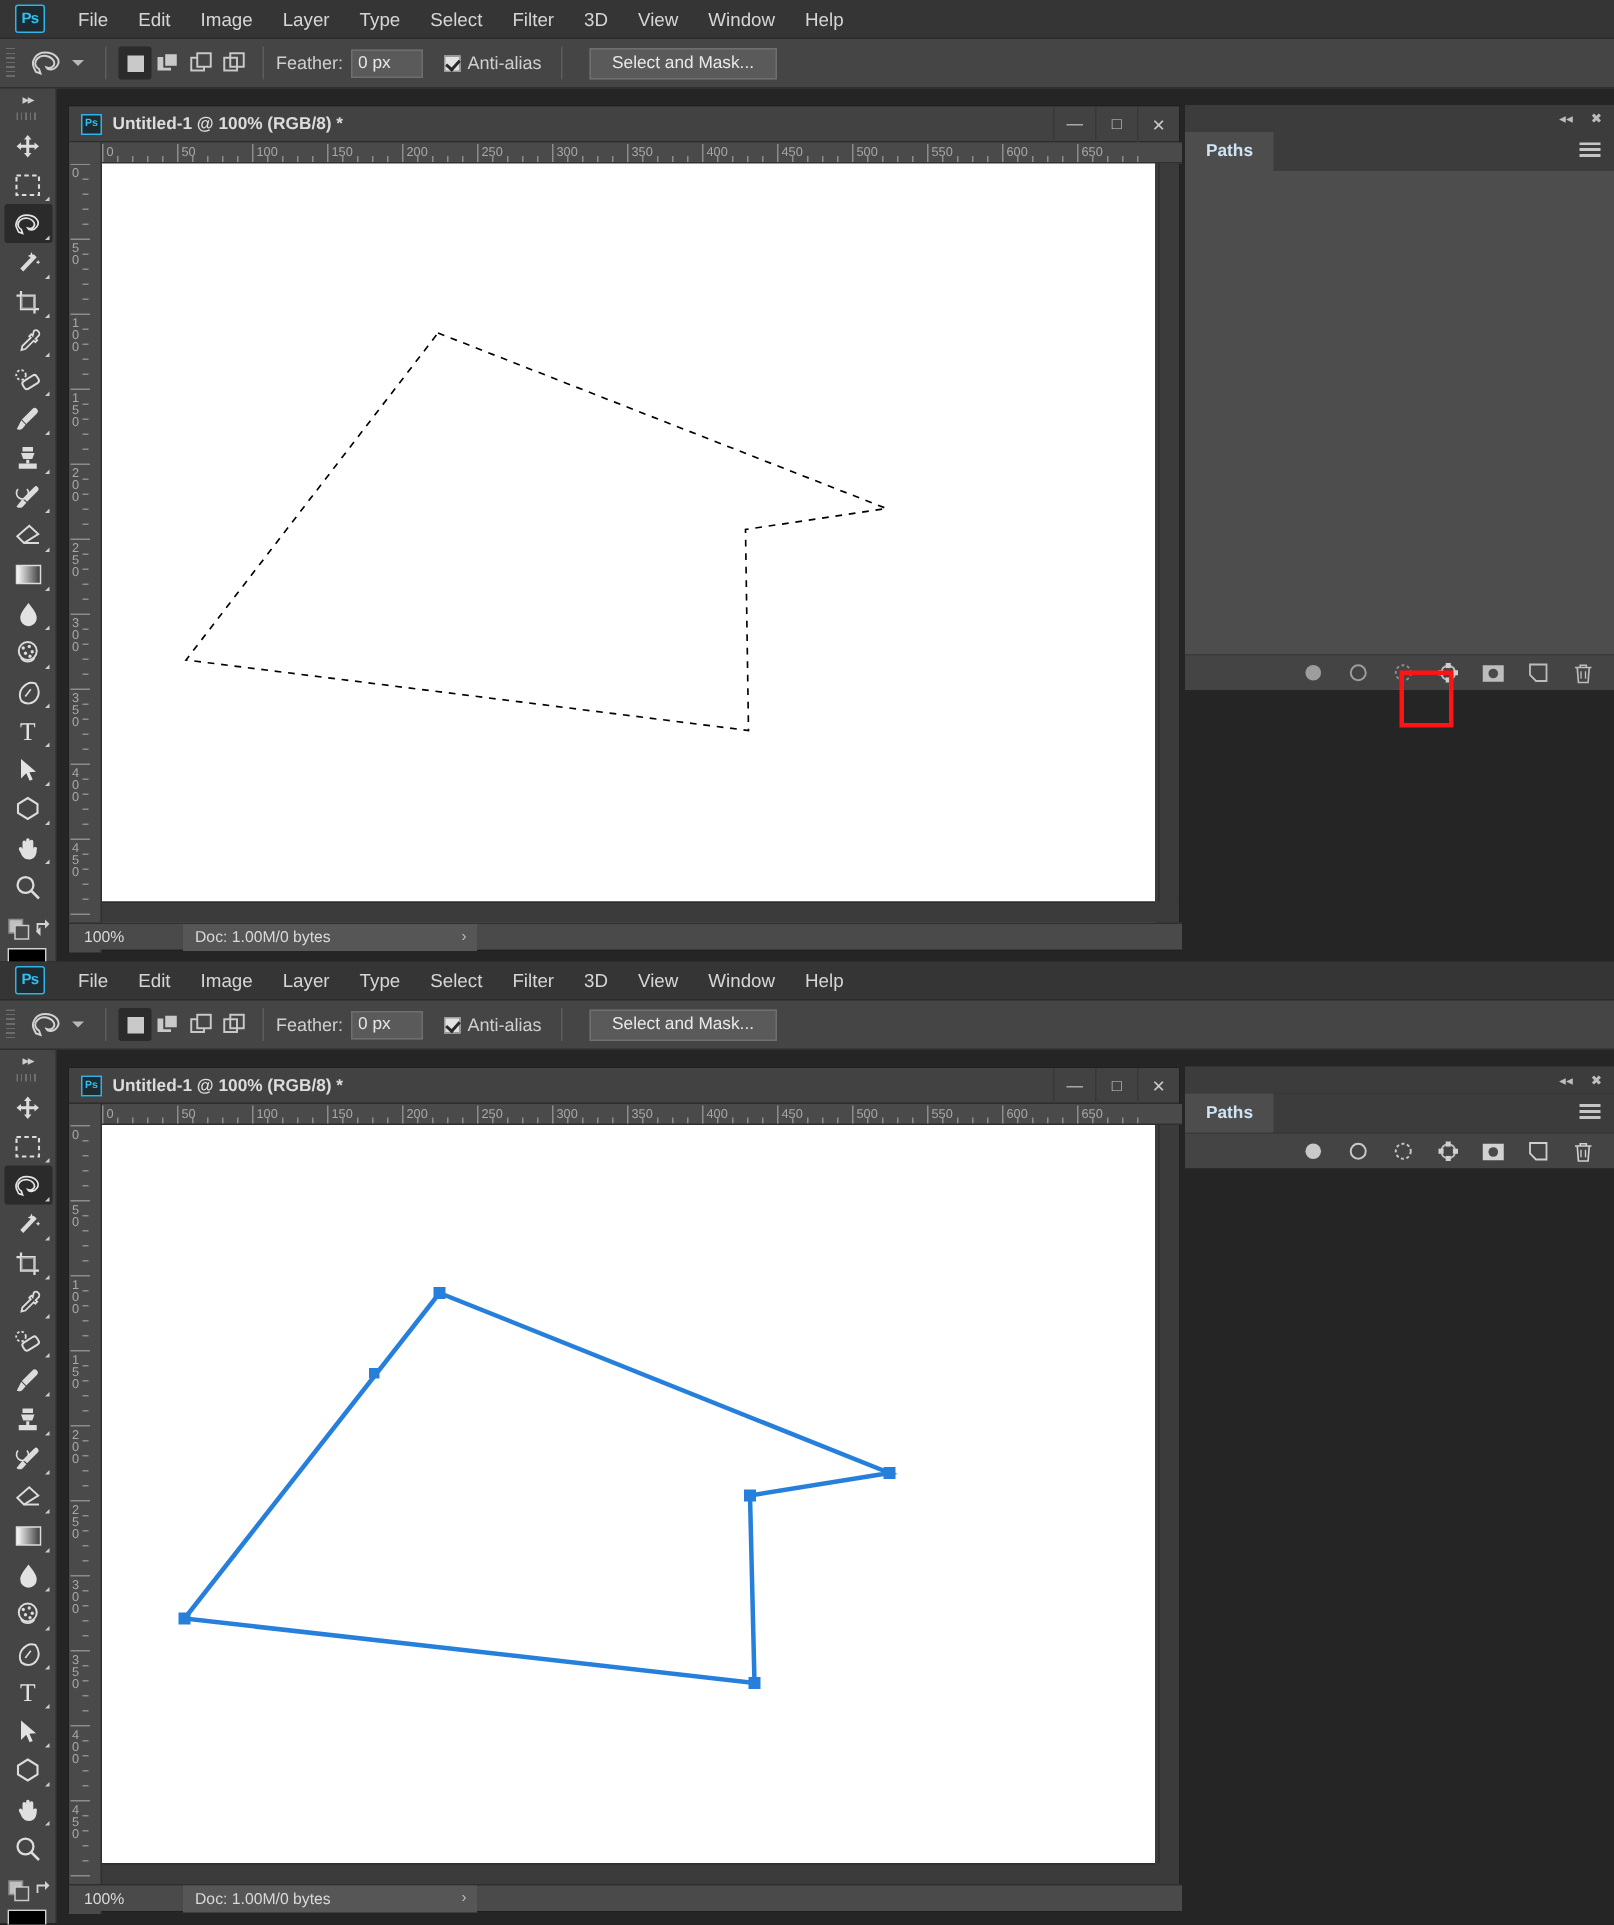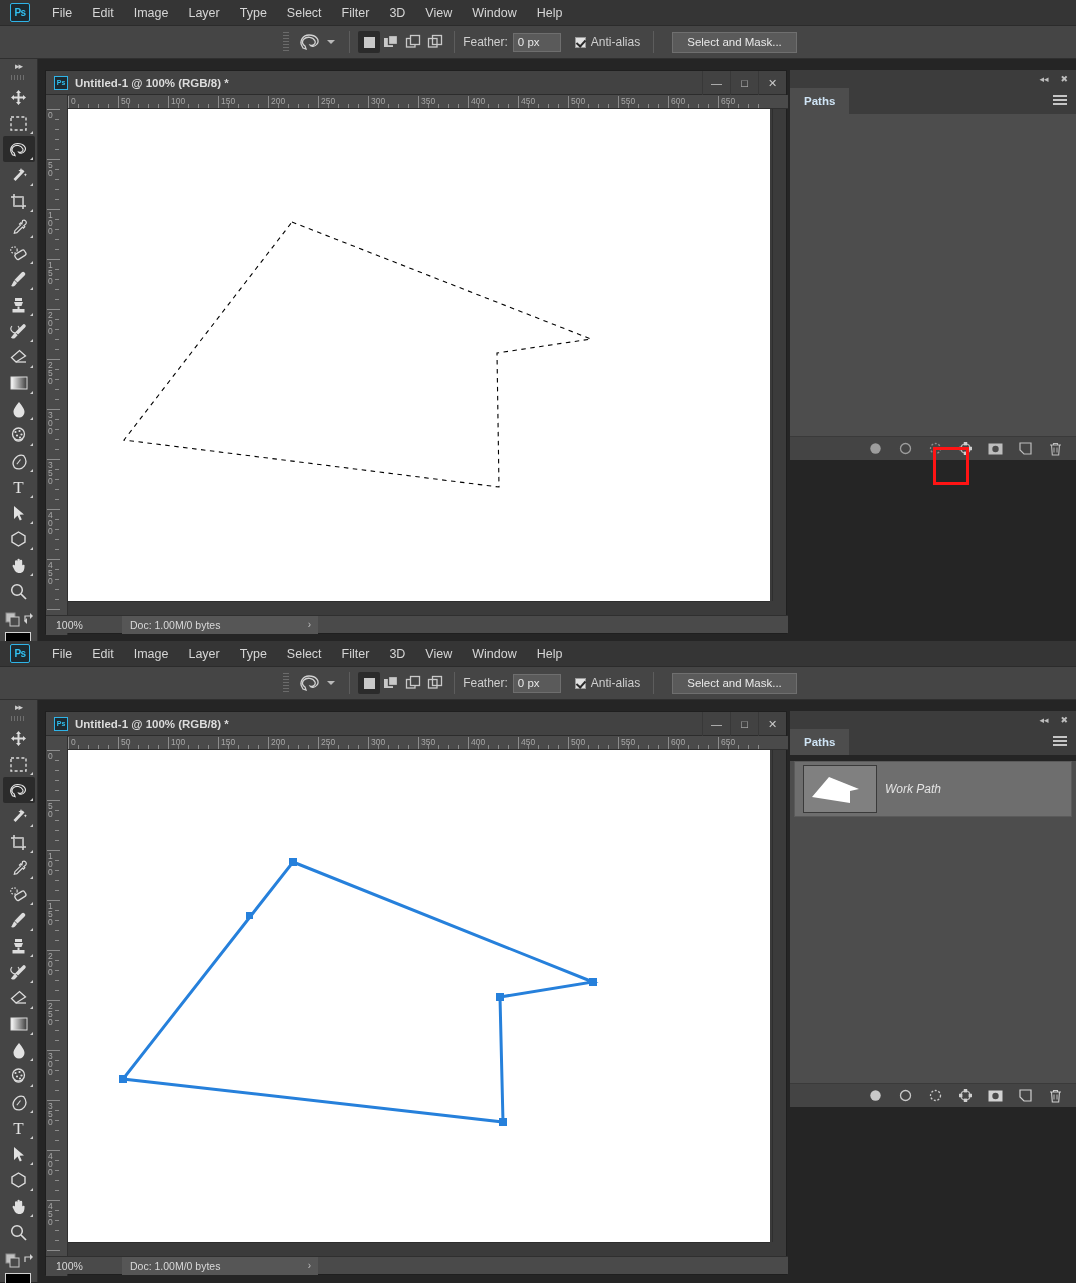--- a/index.html
+++ b/index.html
@@ -30,21 +30,20 @@
   }
   .menuitem {
     color:#d6d6d6; font-size:12.5px; padding:3px 10px; white-space:nowrap; cursor:default;
   }
 
   
   .optionsbar {
     position:absolute; left:0; top:26px; width:1076px; height:33px;
     background:#454545; display:flex; align-items:center;
     border-bottom:1px solid #2f2f2f;
-    justify-content:center;
   }
   .grip { width:6px; height:21px; margin-left:4px; margin-right:8px;
     background:repeating-linear-gradient(to bottom,#6b6b6b 0 1px,transparent 1px 3px); }
   .tool-preview { width:26px; height:24px; display:flex; align-items:center; justify-content:center; }
   .caret-dn { width:0;height:0;border-left:4px solid transparent;border-right:4px solid transparent;
     border-top:4px solid #b9b9b9; margin-left:4px; margin-right:6px; }
   .vsep { width:1px; height:22px; background:#5d5d5d; margin:0 8px; }
   .selmode { width:22px;height:22px; display:flex;align-items:center;justify-content:center; border-radius:2px; }
   .selmode.active { background:#2b2b2b; }
   .opt-label { color:#cfcfcf; font-size:12px; margin-right:5px; }
@@ -1040,31 +1039,20 @@
 
     <div class="panelcol">
       <div class="panel-head">
         <span class="ph-ico">◂◂</span>
         <span class="ph-ico">✖</span>
       </div>
       <div class="tabrow">
         <div class="tab">Paths</div>
         <div class="tab-menu"></div>
       </div>
-      <div class="panel-body" style="height:322px;">
-        <div class="path-row">
-          <div class="path-thumb">
-            <svg width="72" height="46" viewBox="0 0 72 46">
-              <rect width="72" height="46" fill="#808080"></rect>
-              <polygon points="25,11 55,23 46,25 46,37 8,31" fill="#ffffff"></polygon>
-            </svg>
-          </div>
-          <div class="path-name">Work Path</div>
-        </div>
-      </div>
       <div class="panel-tools">
         <div class="pt-ico">
           <svg width="13" height="13">
               <circle cx="6.5" cy="6.5" r="5.2" fill="#c9c9c9"></circle>
             </svg>
         </div>
         <div class="pt-ico">
           <svg width="13" height="13">
               <circle cx="6.5" cy="6.5" r="5" fill="none" stroke="#c9c9c9" stroke-width="1.3"></circle>
             </svg>

